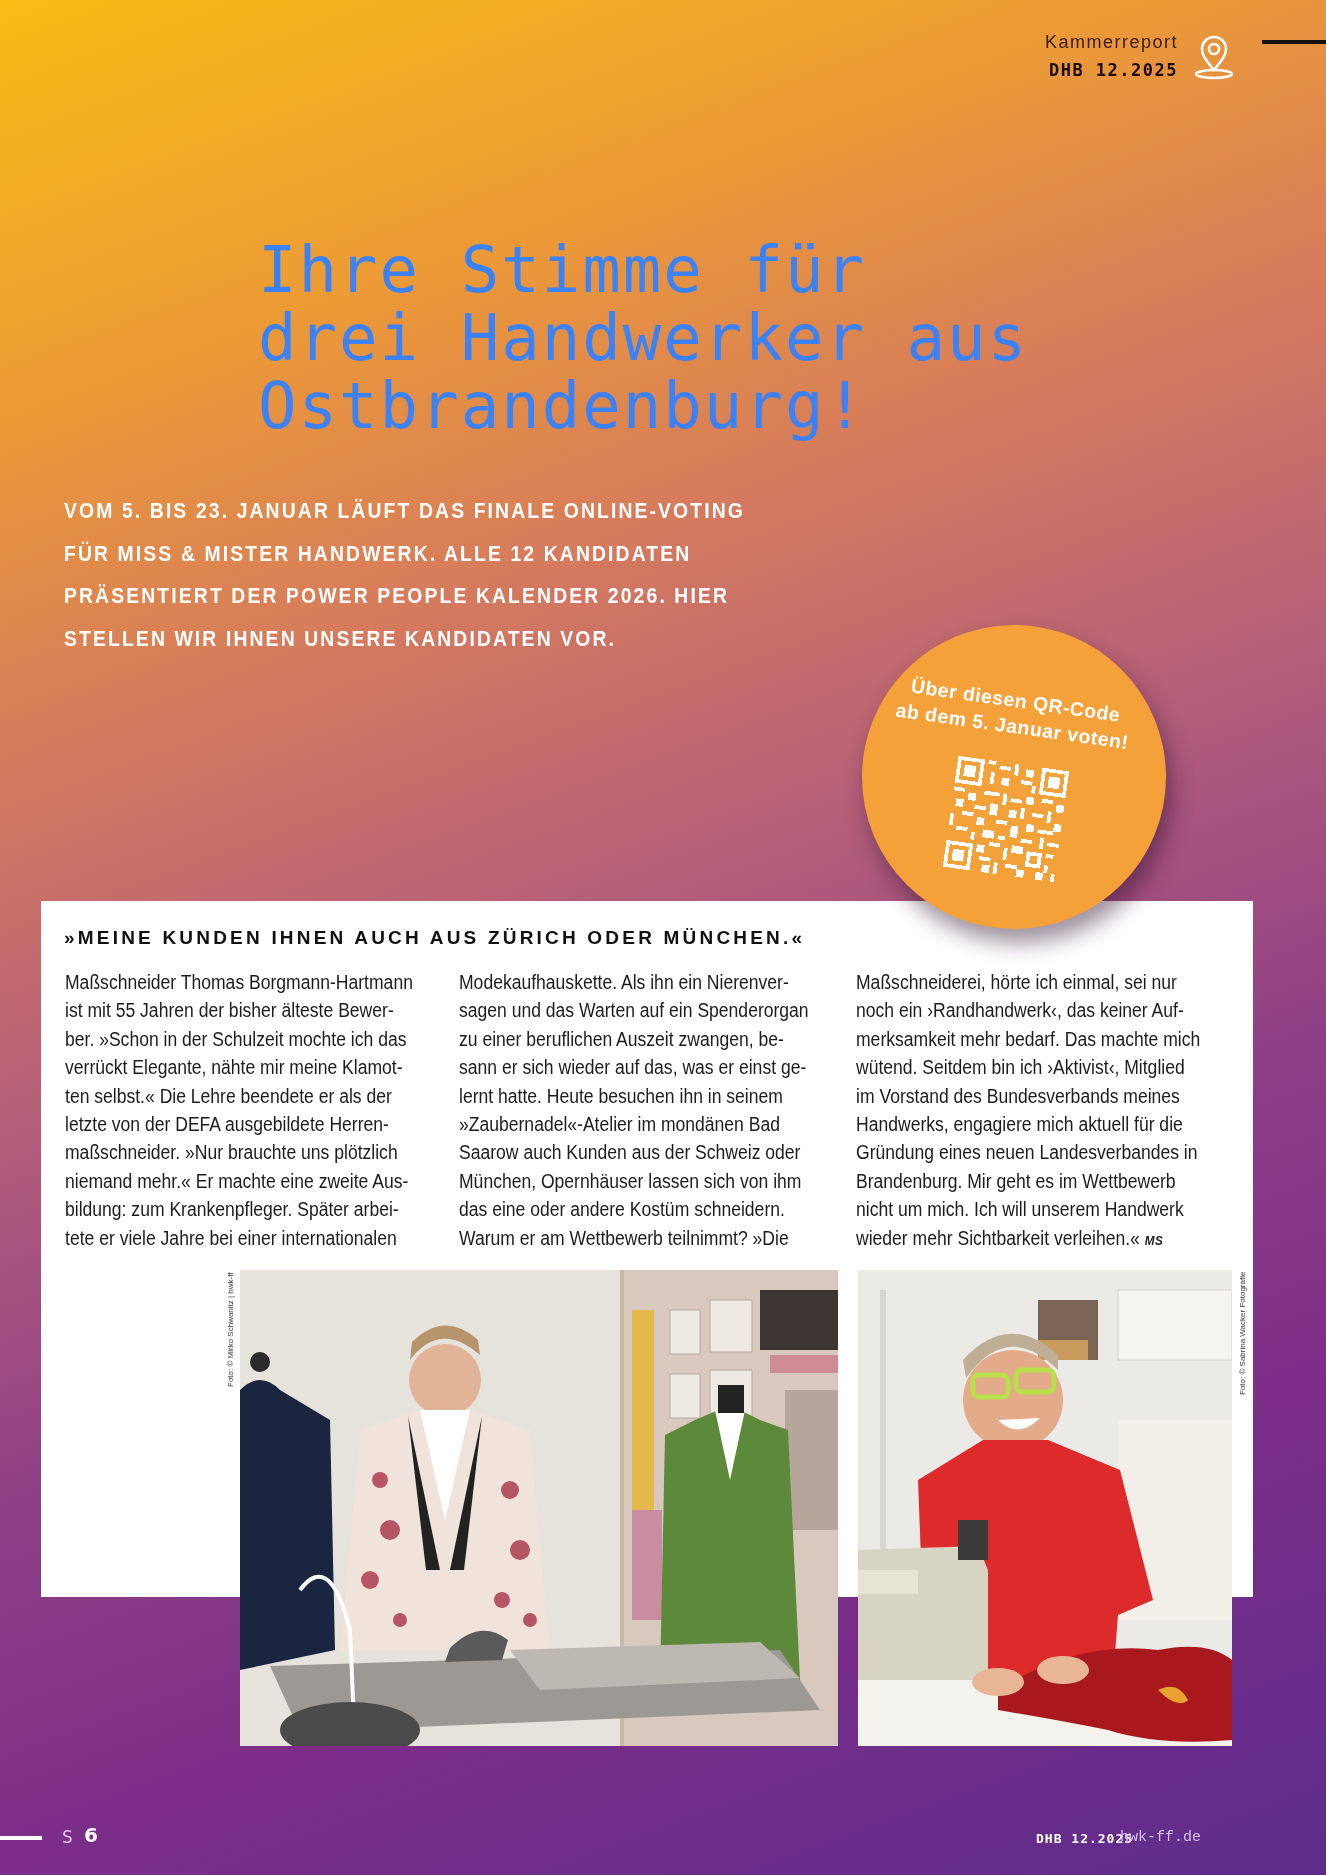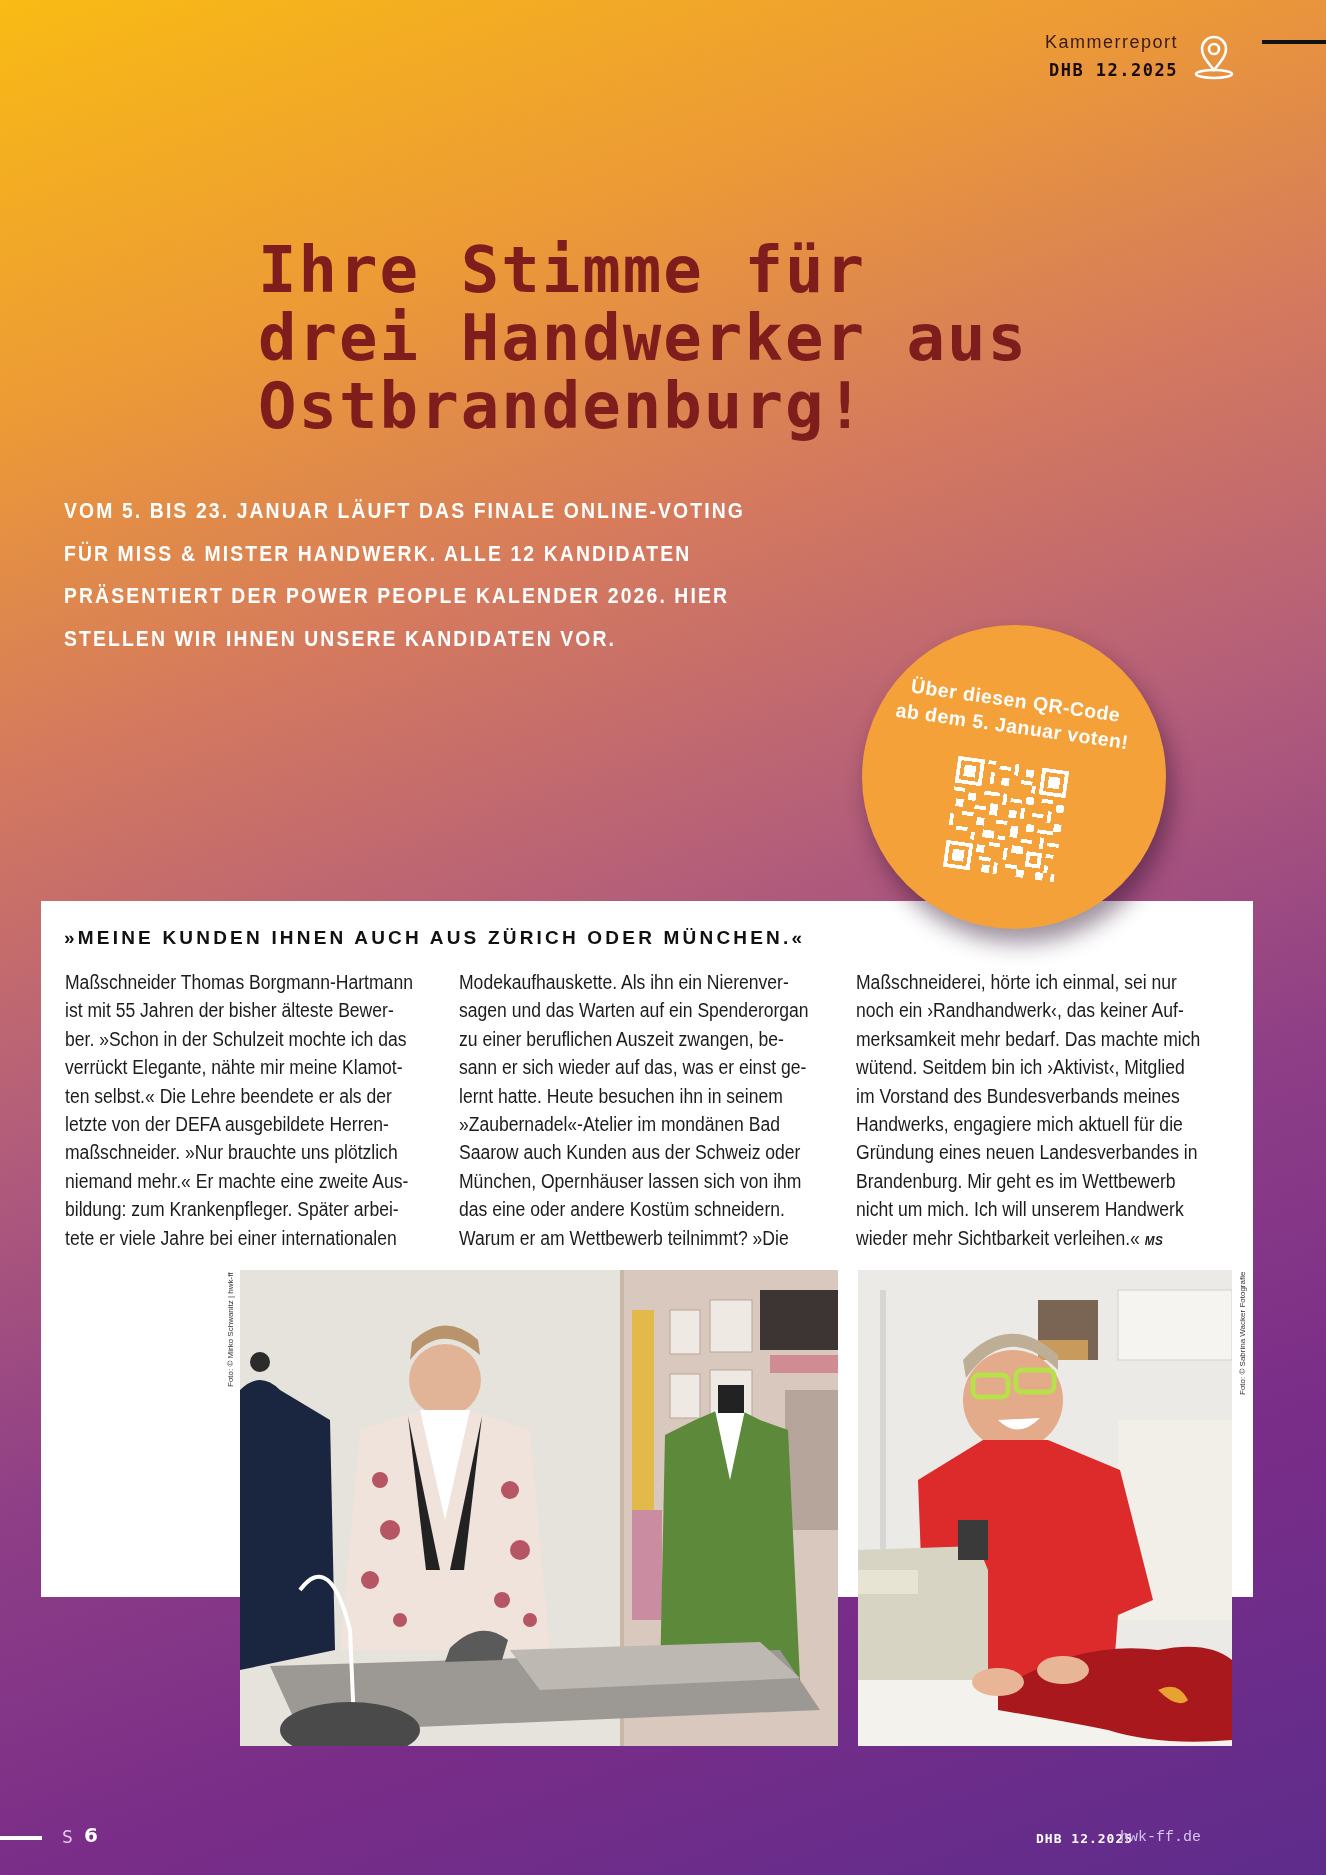--- a/index.html
+++ b/index.html
@@ -13,21 +13,21 @@
     
     .hdr-kicker { right: 148px; top: 32px; font-family: Liberation Sans, sans-serif; font-size: 18px; letter-spacing: 1.5px; color: #3a1a1a; text-align: center; }
     .hdr-issue { right: 148px; top: 60px; font-family: "DejaVu Sans Mono", monospace; font-weight: bold; font-size: 17px; letter-spacing: 1.5px; color: #1a0b10; text-align: right; }
     .pin-icon { left: 1192px; top: 34px; width: 44px; height: 48px; }
     .hdr-rule { left: 1262px; top: 40px; width: 64px; height: 4px; background: #111; }
 
     
     .headline {
       left: 258px; top: 236px; width: 900px;
       font-family: "DejaVu Sans Mono", monospace; font-size: 64px; line-height: 68px;
-      color: #7f1d1d; letter-spacing: 2px; white-space: pre-line; margin: 0; font-weight: bold;
+      color: #3b82f6; letter-spacing: 2px; white-space: pre-line; margin: 0; font-weight: normal;
     }
 
     
     .lead {
       left: 64px; top: 490px; width: 700px;
       font-family: "Liberation Sans", sans-serif; font-weight: bold; font-size: 22px;
       line-height: 42.5px; letter-spacing: 2.4px; color: #ffffff;
       transform: scaleX(0.88); transform-origin: left top; width: 795px;
     }
 

